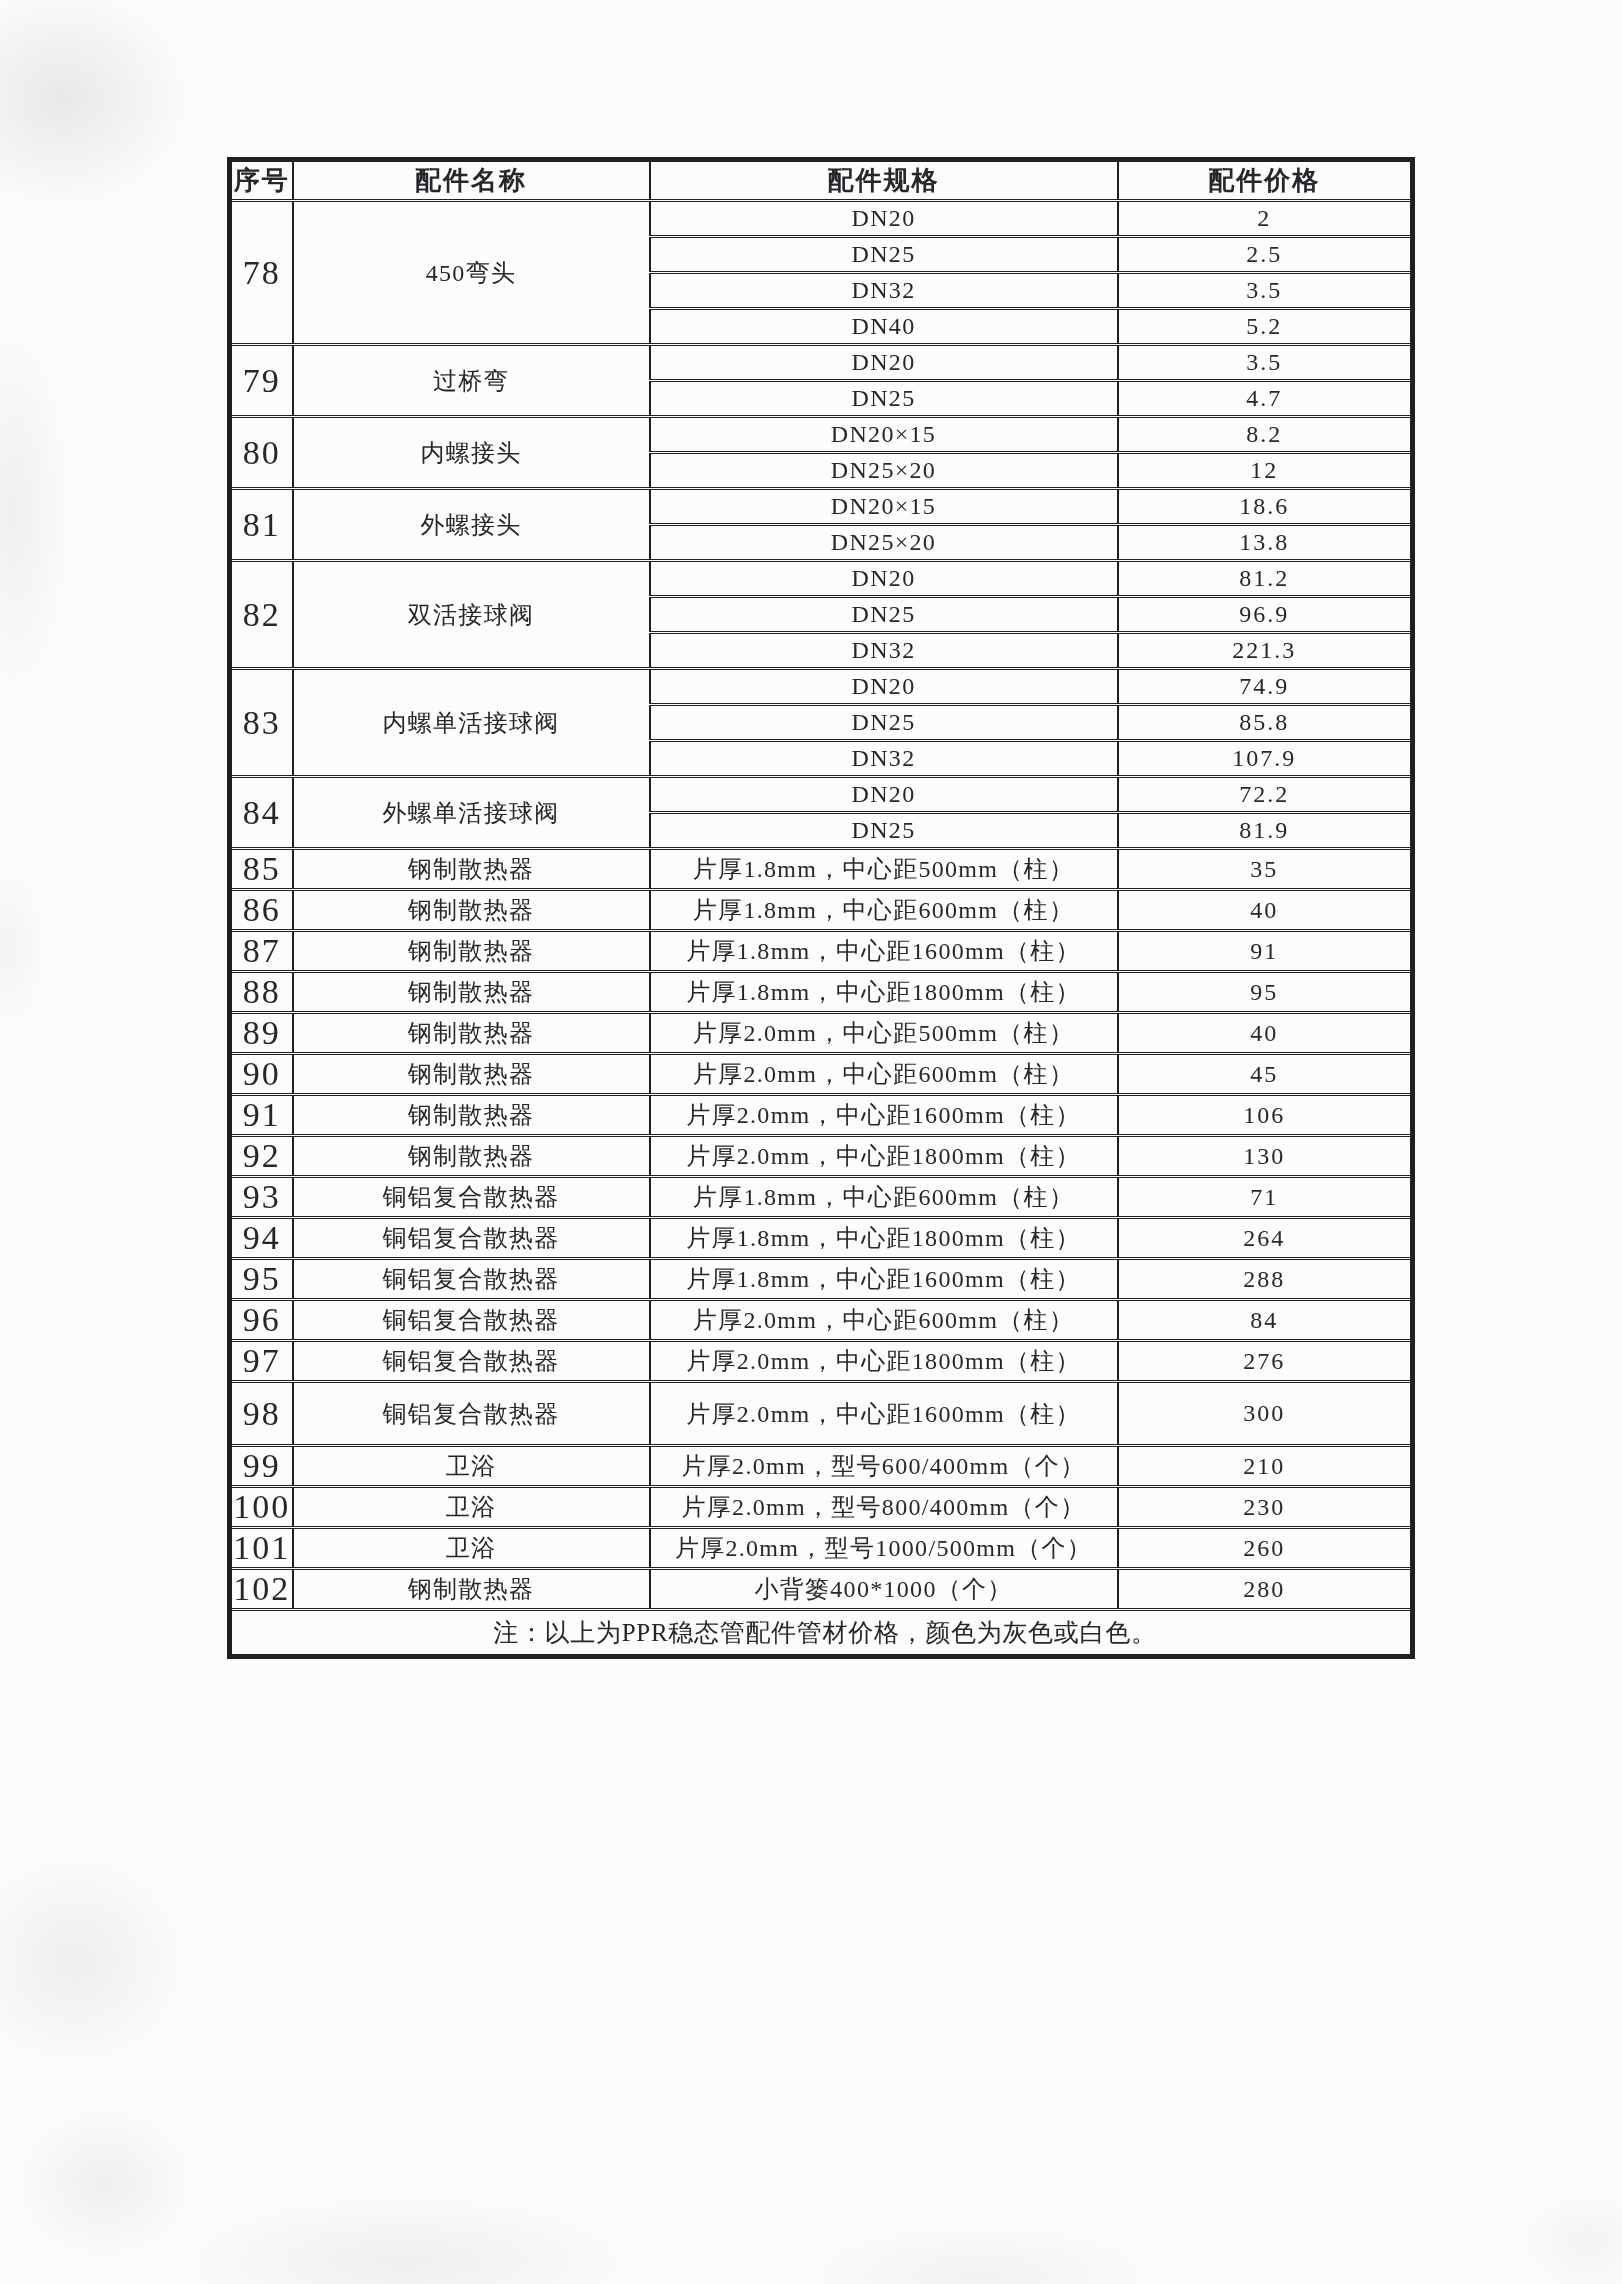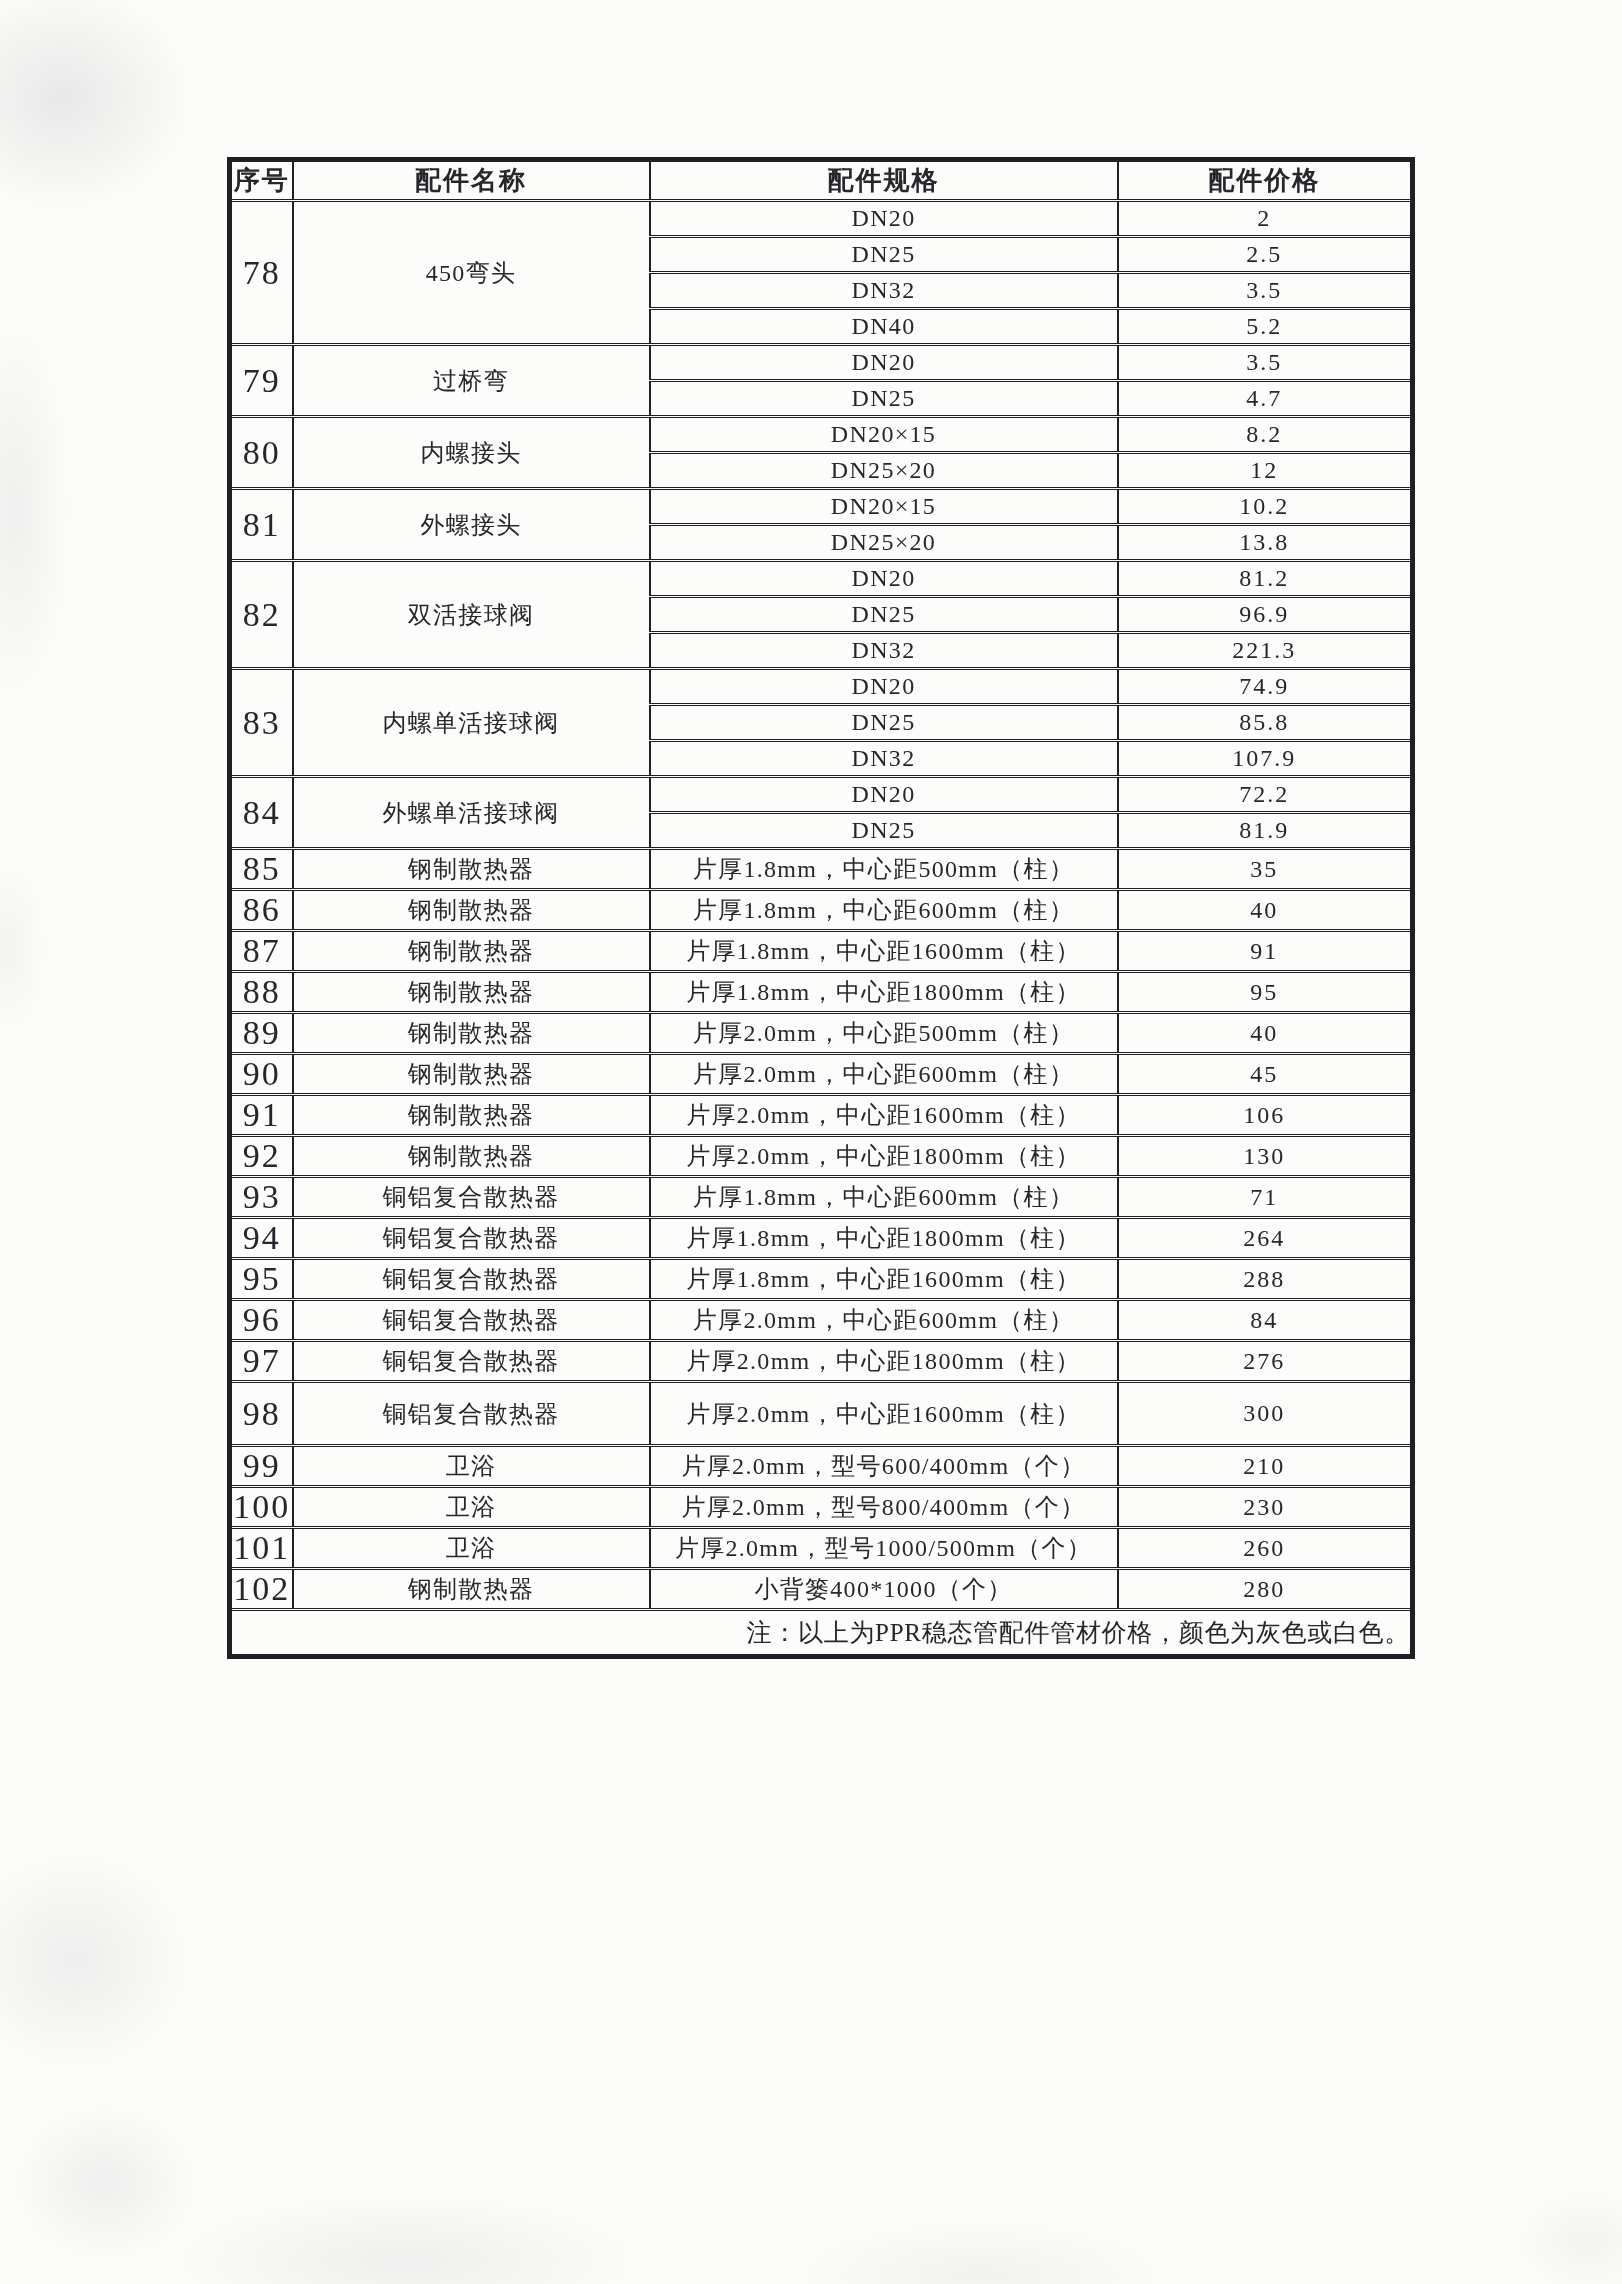--- a/index.html
+++ b/index.html
@@ -64,21 +64,21 @@
     font-weight:bold;
     letter-spacing:2px;
   }
   tbody tr{height:36px;}
   tbody tr.single{height:39px;}
   tbody tr.tall{height:64px;}
   td.col-no{font-size:34px;letter-spacing:2px;}
   td.col-price{letter-spacing:2px;}
   .note-row{height:47px;}
   .note-row td{
-    text-align:right;
+    text-align:center;
     padding-left:7.8px;
     font-size:25px;
     letter-spacing:0.7px;
   }
 </style>
 </head>
 <body>
 
 <div class="page">
   <div class="scan-artifacts"></div>
@@ -134,21 +134,21 @@
           <td class="col-price">8.2</td>
         </tr>
         <tr>
           <td class="col-spec">DN25×20</td>
           <td class="col-price">12</td>
         </tr>
         <tr>
           <td class="col-no" rowspan="2">81</td>
           <td class="col-name" rowspan="2">外螺接头</td>
           <td class="col-spec">DN20×15</td>
-          <td class="col-price">10.2</td>
+          <td class="col-price">18.6</td>
         </tr>
         <tr>
           <td class="col-spec">DN25×20</td>
           <td class="col-price">13.8</td>
         </tr>
         <tr>
           <td class="col-no" rowspan="3">82</td>
           <td class="col-name" rowspan="3">双活接球阀</td>
           <td class="col-spec">DN20</td>
           <td class="col-price">81.2</td>

